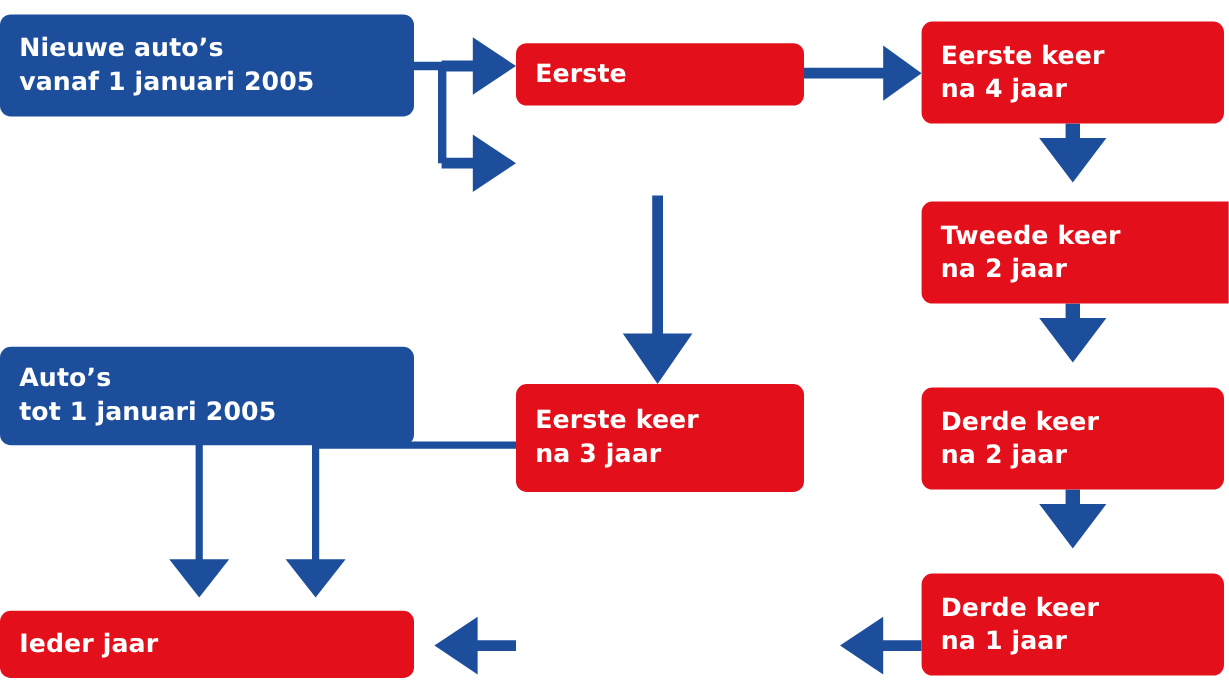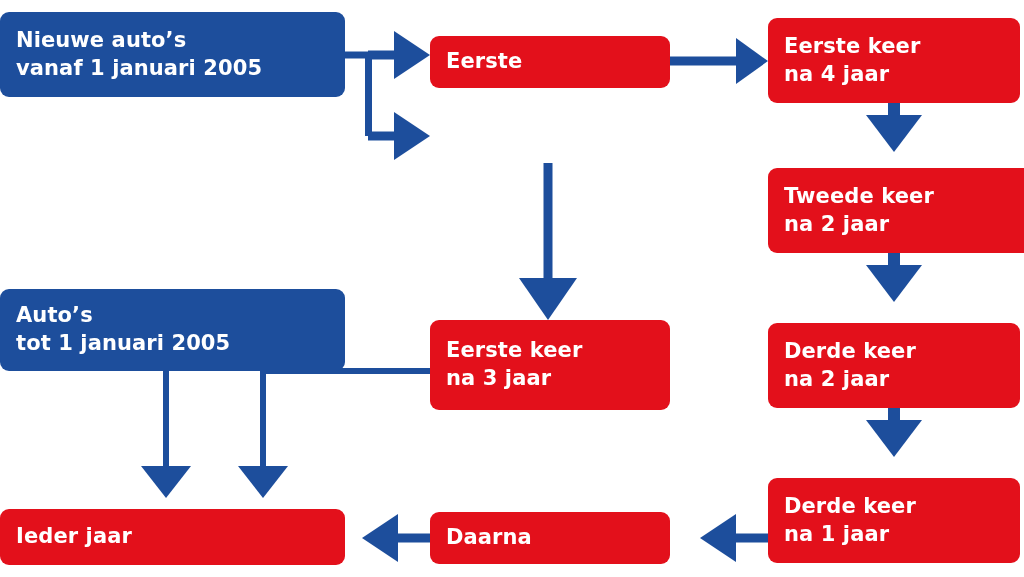--- a/index.html
+++ b/index.html
@@ -151,21 +151,18 @@
   <div class="node red" style="left:430px; top:320px; width:240px; height:90px;">
     <span class="label">Eerste keer
 na 3 jaar</span>
   </div>
 
   <div class="node blue" style="left:0px; top:243px; width:345px; height:82px;margin-top:46px;">
     <span class="label">Auto’s
 tot 1 januari 2005</span>
   </div>
 
-  <div class="node red" style="left:430px; top:512px; width:240px; height:52px;">
-    <span class="label">Daarna</span>
-  </div>
 
   <div class="node red" style="left:0px; top:509px; width:345px; height:56px;">
     <span class="label">Ieder jaar</span>
   </div>
 
 </div>
 
 </body></html>

